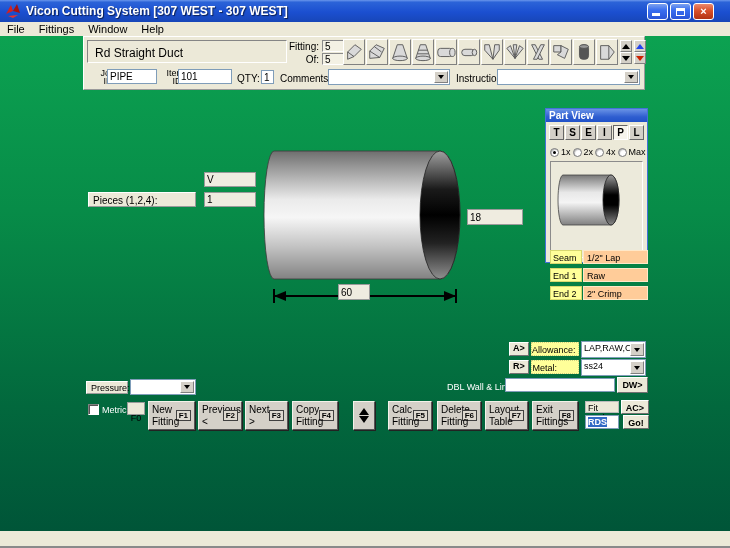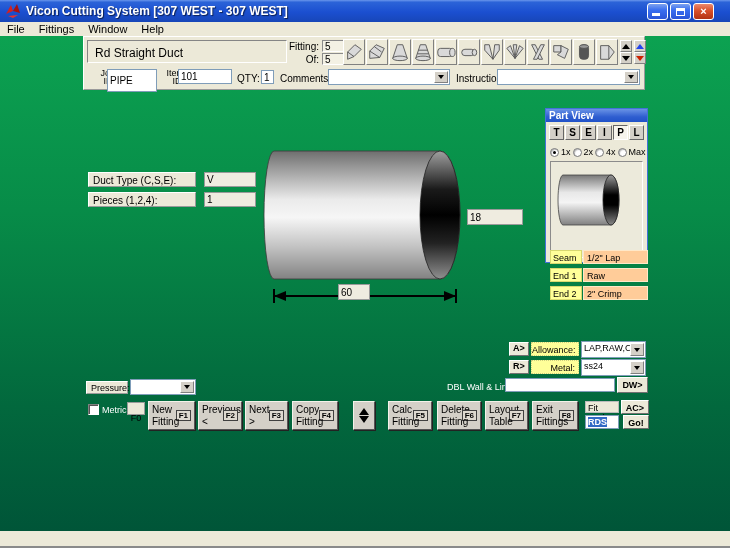--- a/index.html
+++ b/index.html
@@ -94,21 +94,21 @@
   
   .tag-lbl { position:absolute; width:32px; height:14px; background:#ffff99; border:1px solid #d8d870;
     font-size:9px; padding:2px 0 0 2px; }
   .tag-val { position:absolute; left:583px; width:65px; height:14px; background:#ffcc99; border:1px solid #ffe8c8;
     font-size:9px; padding:2px 0 0 3px; }
 
   
   .sm-btn { position:absolute; background:#ece9d8; border:1px solid #fff; border-right-color:#707070;
     border-bottom-color:#707070; font-weight:bold; font-size:9px; text-align:center; }
   .yellow-lbl { position:absolute; background:#ffff99; border:1px dotted #cfcf80; font-size:9px;
-    text-align:right; padding:2px 3px 0 0; }
+    text-align:right; padding:2px 21px 0 0; }
   .white-lbl { position:absolute; color:#fff; font-size:9px; }
 
   
   .checkbox { position:absolute; width:11px; height:11px; background:#fff; border:1px solid #808080;
     border-right-color:#fff; border-bottom-color:#fff; box-shadow:inset 1px 1px 0 #555; }
   .f0-box { position:absolute; background:#ece9d8; border:1px solid #9a9a9a; font-weight:normal;
     font-size:9px; text-align:center; padding-top:10px; }
   .fbtn { position:absolute; height:29px; background:#d4d0c8; border:1px solid #f4f2ea;
     border-right-color:#555; border-bottom-color:#555; box-shadow:1px 1px 0 #222; font-size:10px; }
   .fbtn .l1 { position:absolute; left:3px; top:2px; }
@@ -258,21 +258,21 @@
       <div class="spinner" style="left:550px;">
         <div class="spin-btn">
             <span class="tri up blue"></span>
           </div>
         <div class="spin-btn">
             <span class="tri dn red"></span>
           </div>
       </div>
 
       <span class="wrap-lbl" style="left:5px; top:32px;">Job ID:</span>
-      <input class="txt-input" style="left: 23px; top: 32px; width: 50px; height: 23px;" value="PIPE">
+      <input class="txt-input" style="left: 23px; top: 32px; width: 50px; height: 15px;" value="PIPE">
       <span class="wrap-lbl" style="left:74px; top:32px;">Item ID:</span>
       <input class="txt-input" style="left: 94px; top: 32px; width: 54px; height: 15px;" value="101">
       <span class="small-lbl" style="position:absolute; left:153px; top:36px;">QTY:</span>
       <input class="txt-input" style="left: 177px; top: 33px; width: 13px; height: 14px;" value="1">
       <span class="small-lbl" style="position:absolute; left:196px; top:36px;">Comments:</span>
       <div class="combo" style="left:244px; top:32px; width:122px; height:16px;">
         <span></span>
         <span class="combo-arrow">
             <span class="tri dn"></span>
           </span>
@@ -321,21 +321,20 @@
               <stop offset="60%" stop-color="#000"></stop>
                 <stop offset="100%" stop-color="#888"></stop>
             </linearGradient>
           </defs>
           <path d="M12,13 A 5 25 0 0 0 12,63 L60,63 A 8 25 0 0 0 60,13 Z" fill="url(#mbody)" stroke="#444" stroke-width="0.8"></path>
           <ellipse cx="60" cy="38" rx="8" ry="25" fill="url(#mend)" stroke="#222" stroke-width="0.8"></ellipse>
         </svg>
       </div>
     </div>
 
-    <div class="param-lbl" style="left:88px; top:136px;">Duct Type (C,S,E):</div>
     <input class="param-val" style="left: 204px; top: 136px;" value="V">
     <div class="param-lbl" style="left:88px; top:156px;">Pieces (1,2,4):</div>
     <input class="param-val" style="left: 204px; top: 156px;" value="1">
 
     <svg style="position:absolute; left:258px; top:104px;" width="212" height="170" viewBox="0 0 212 170">
       <defs>
         <linearGradient id="body" x1="0" y1="0" x2="0" y2="1">
           <stop offset="0%" stop-color="#6e6e6e"></stop>
             <stop offset="12%" stop-color="#969696"></stop>
           <stop offset="38%" stop-color="#ebebeb"></stop>

